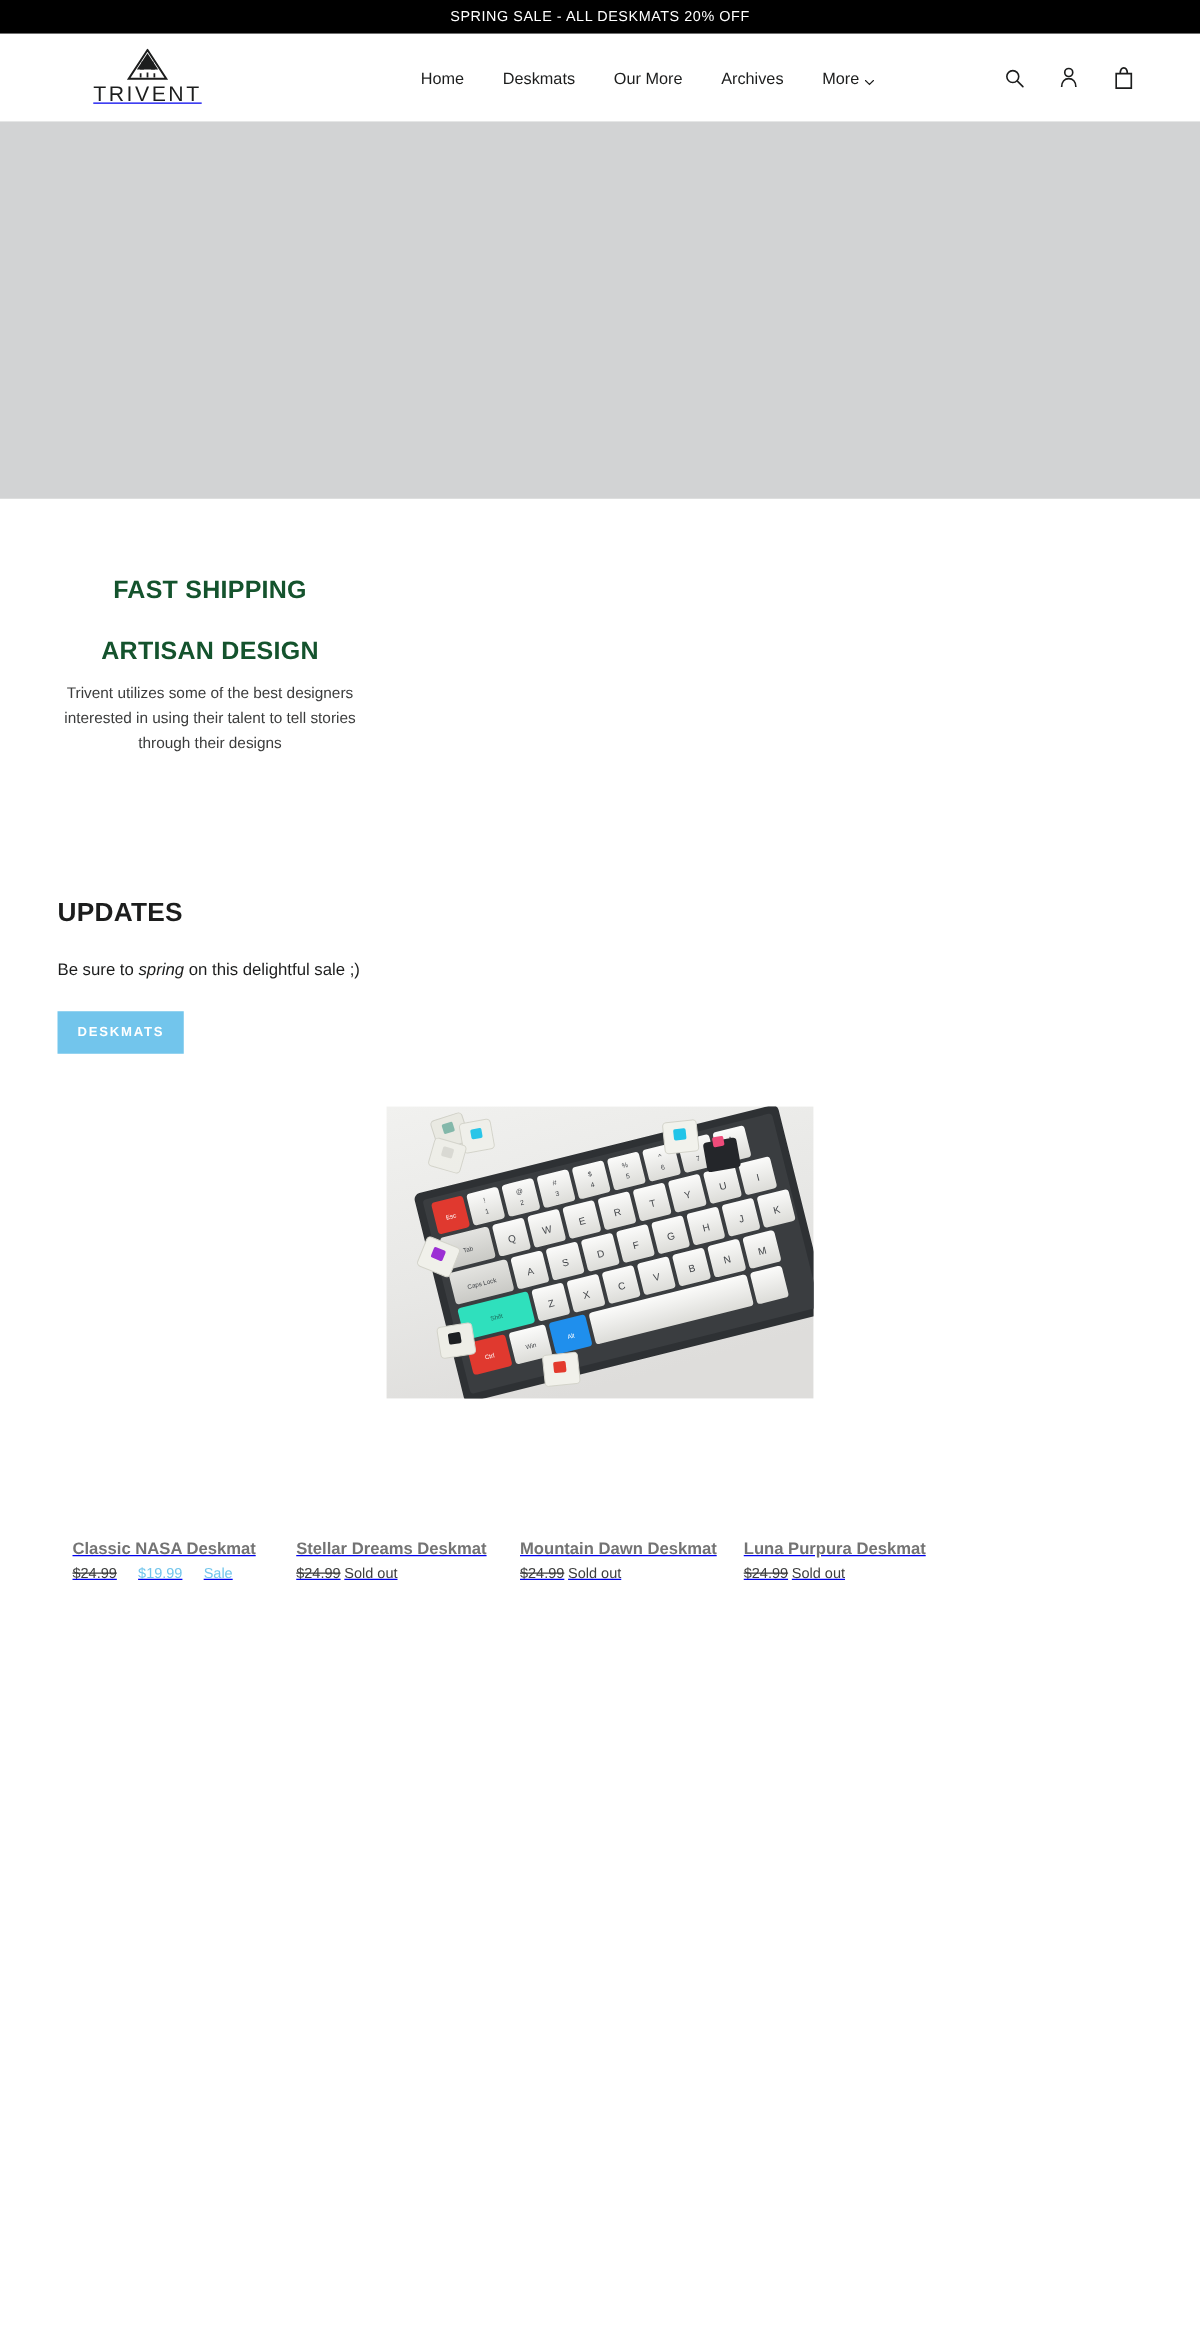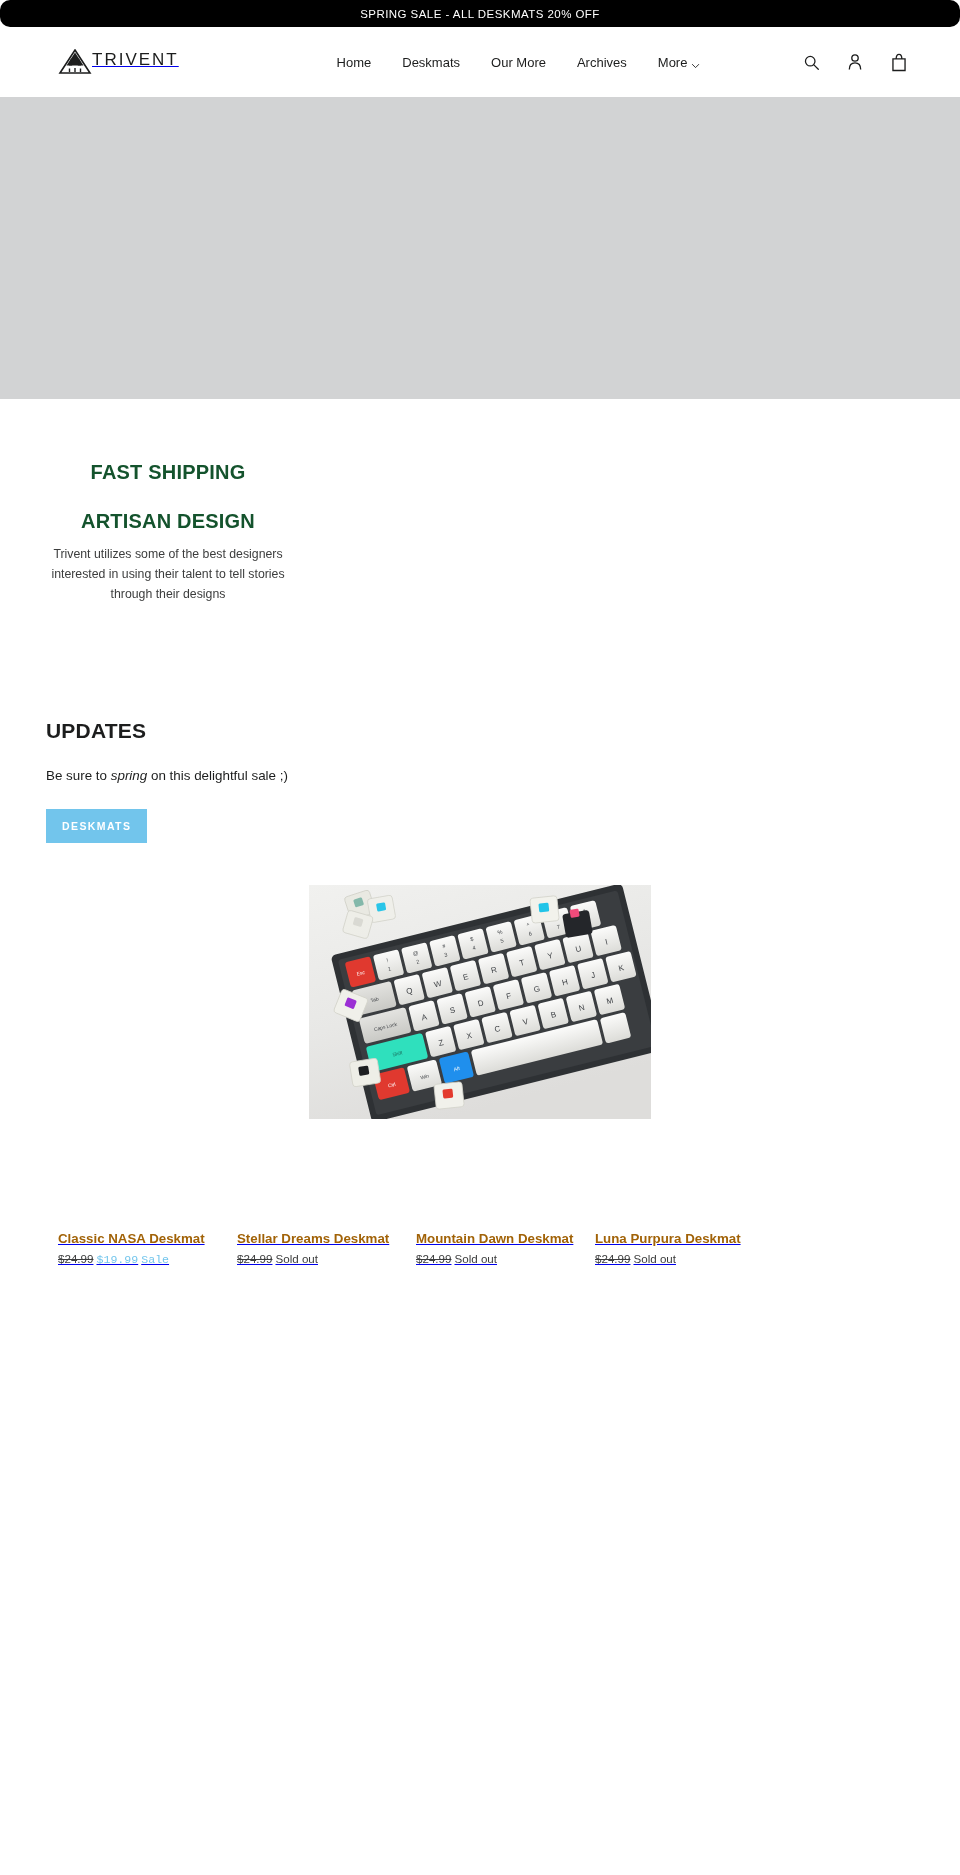--- a/index.html
+++ b/index.html
@@ -15,35 +15,35 @@
   
   .announcement {
     height: 27px;
     background: #000000;
     color: #ffffff;
     display: flex;
     align-items: center;
     justify-content: center;
     font-size: 11.5px;
     letter-spacing: .45px;
-    border-radius: 10px;
   }
 
   
   .site-header {
     height: 70px;
     background: #ffffff;
     display: flex;
     align-items: center;
     padding: 0 28px;
     position: relative;
   }
   .logo-wrap {
     display: flex;
-    flex-direction: row;
+    flex-direction: column;
+    align-items: center;
     width: 120px;
     margin-left: 30px;
   }
   .logo-mark { width: 34px; height: 26px; display: block; }
   .logo-word {
     font-size: 17px;
     letter-spacing: 2.0px;
     font-weight: 400;
     color: #1c1d1d;
     margin-top: 1px;
@@ -180,36 +180,35 @@
     margin-right: 0;
   }
   .product-thumb {
     width: 179px;
     height: 0px;
     background: #ffffff;
   }
   .product-name {
     font-size: 13.3px;
     font-weight: 700;
-    color: #a16207;
+    color: #737373;
     margin-bottom: 6px;
     white-space: nowrap;
   }
   .product-price {
     font-size: 11.6px;
     color: #3c3d3d;
   }
   .price-old {
     text-decoration: line-through;
     color: #3c3d3d;
   }
   .price-sale {
     color: #72c5ec;
-    margin-left: 3px;
-    font-family: Liberation Mono, monospace;
+    margin-left: 17px;
   }
   .price-status {
     margin-left: 3px;
     color: #3c3d3d;
   }
 </style>
 </head>
 <body>
 
 <div class="announcement">

